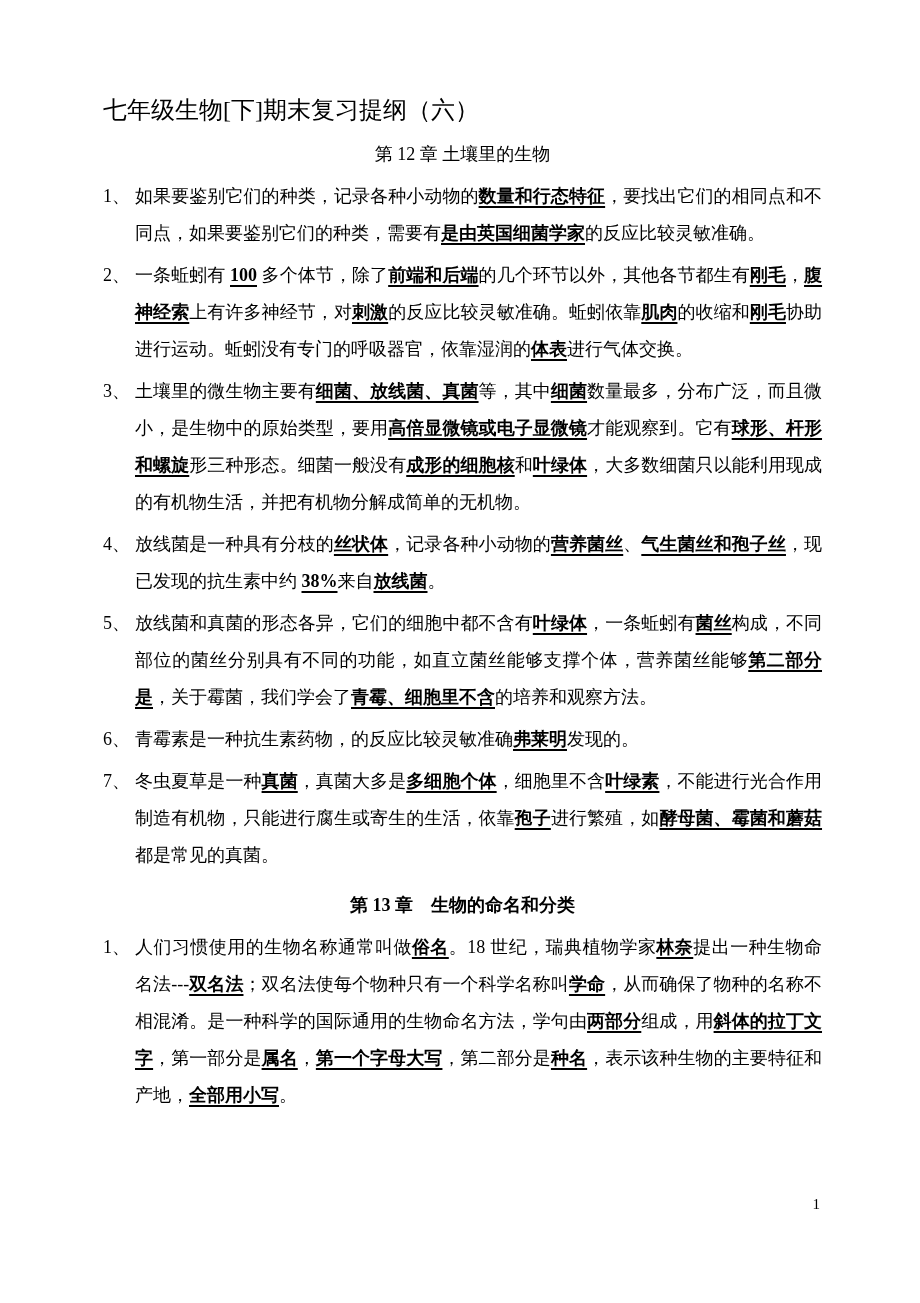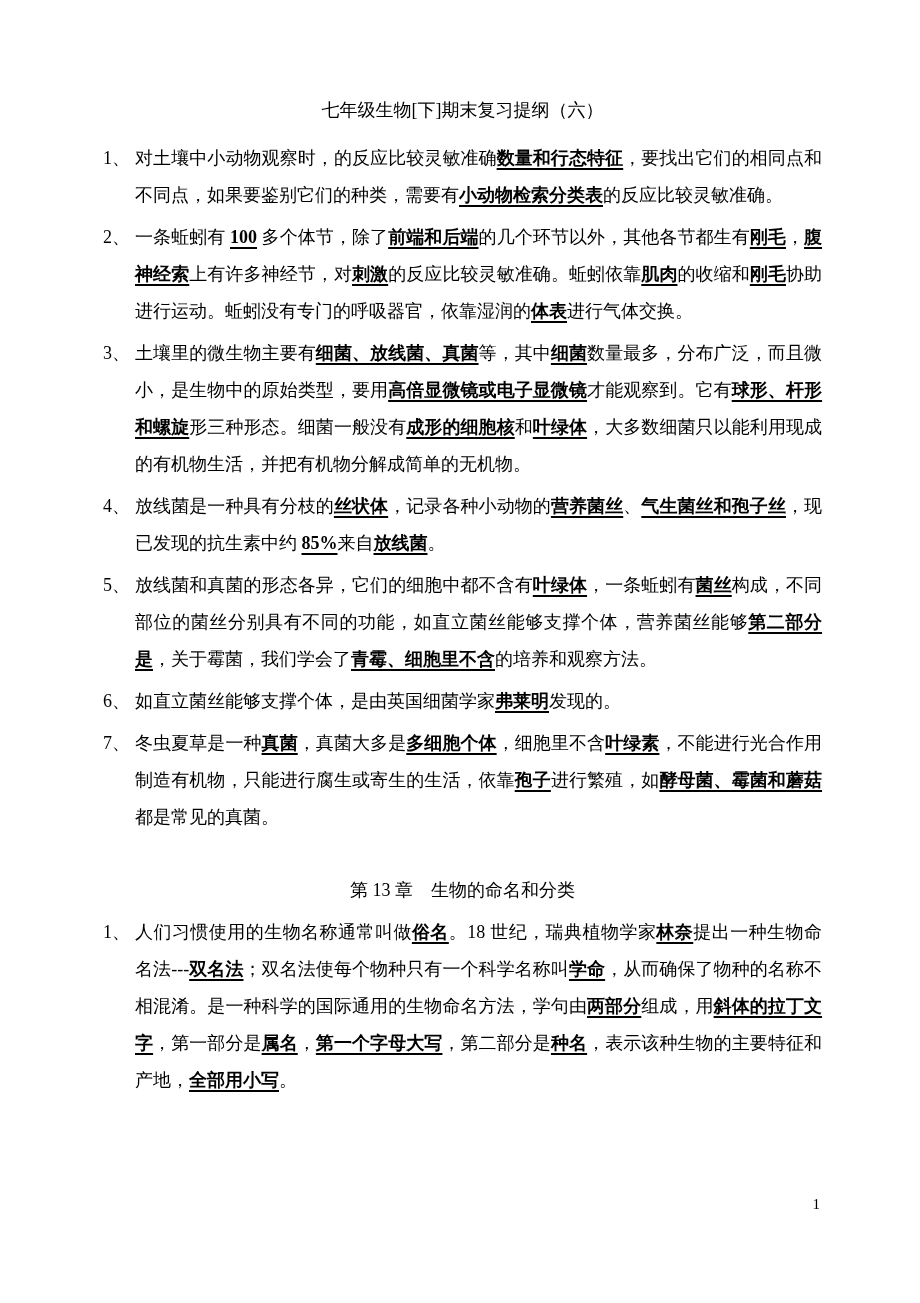--- a/index.html
+++ b/index.html
@@ -14,34 +14,34 @@
     box-sizing: border-box;
     padding: 96px 98px 0 103px;
     background: #ffffff;
     color: #000000;
     font-family: "Liberation Serif", "DejaVu Serif", serif;
     font-size: 18px;
     overflow: hidden;
   }
   .doc-title {
     margin: 0 0 16px 0;
-    text-align: center;
-    font-size: 18px;
+    font-size: 24px;
     font-weight: normal;
     line-height: 28px;
   }
   .chapter-heading {
     text-align: center;
     font-size: 18px;
     line-height: 28px;
     margin: 0 0 10px 0;
     white-space: pre;
   }
   section + section .chapter-heading {
-    margin-top: 40px;
+    margin-top: 17px;
+    font-weight: bold;
   }
   .item {
     display: flex;
     line-height: 37px;
     margin-bottom: 5px;
   }
   .num {
     flex: 0 0 32px;
   }
   .content {
@@ -63,43 +63,44 @@
     line-height: 18px;
   }
 </style>
 </head>
 <body>
 
 <div class="page">
   <h1 class="doc-title">七年级生物[下]期末复习提纲（六）</h1>
   <div>
       <section>
+        <div class="chapter-heading">第 12 章 土壤里的生物</div>
         <div class="item">
           <span class="num">1、</span>
-          <span class="content"><span class="plain">对土壤中小动物观察时，的反应比较灵敏准确</span><span class="term">数量和行态特征</span><span class="plain">，要找出它们的相同点和不同点，如果要鉴别它们的种类，需要有</span><span class="term">小动物检索分类表</span><span class="plain">的反应比较灵敏准确。</span></span>
+          <span class="content"><span class="plain">如果要鉴别它们的种类，记录各种小动物的</span><span class="term">数量和行态特征</span><span class="plain">，要找出它们的相同点和不同点，如果要鉴别它们的种类，需要有</span><span class="term">是由英国细菌学家</span><span class="plain">的反应比较灵敏准确。</span></span>
         </div>
         <div class="item">
           <span class="num">2、</span>
           <span class="content"><span class="plain">一条蚯蚓有 </span><span class="term">100</span><span class="plain"> 多个体节，除了</span><span class="term">前端和后端</span><span class="plain">的几个环节以外，其他各节都生有</span><span class="term">刚毛</span><span class="plain">，</span><span class="term">腹神经索</span><span class="plain">上有许多神经节，对</span><span class="term">刺激</span><span class="plain">的反应比较灵敏准确。蚯蚓依靠</span><span class="term">肌肉</span><span class="plain">的收缩和</span><span class="term">刚毛</span><span class="plain">协助进行运动。蚯蚓没有专门的呼吸器官，依靠湿润的</span><span class="term">体表</span><span class="plain">进行气体交换。</span></span>
         </div>
         <div class="item">
           <span class="num">3、</span>
           <span class="content"><span class="plain">土壤里的微生物主要有</span><span class="term">细菌、放线菌、真菌</span><span class="plain">等，其中</span><span class="term">细菌</span><span class="plain">数量最多，分布广泛，而且微小，是生物中的原始类型，要用</span><span class="term">高倍显微镜或电子显微镜</span><span class="plain">才能观察到。它有</span><span class="term">球形、杆形和螺旋</span><span class="plain">形三种形态。细菌一般没有</span><span class="term">成形的细胞核</span><span class="plain">和</span><span class="term">叶绿体</span><span class="plain">，大多数细菌只以能利用现成的有机物生活，并把有机物分解成简单的无机物。</span></span>
         </div>
         <div class="item">
           <span class="num">4、</span>
-          <span class="content"><span class="plain">放线菌是一种具有分枝的</span><span class="term">丝状体</span><span class="plain">，记录各种小动物的</span><span class="term">营养菌丝</span><span class="plain">、</span><span class="term">气生菌丝和孢子丝</span><span class="plain">，现已发现的抗生素中约 </span><span class="term">85%</span><span class="plain">来自</span><span class="term">放线菌</span><span class="plain">。</span></span>
+          <span class="content"><span class="plain">放线菌是一种具有分枝的</span><span class="term">丝状体</span><span class="plain">，记录各种小动物的</span><span class="term">营养菌丝</span><span class="plain">、</span><span class="term">气生菌丝和孢子丝</span><span class="plain">，现已发现的抗生素中约 </span><span class="term">38%</span><span class="plain">来自</span><span class="term">放线菌</span><span class="plain">。</span></span>
         </div>
         <div class="item">
           <span class="num">5、</span>
           <span class="content"><span class="plain">放线菌和真菌的形态各异，它们的细胞中都不含有</span><span class="term">叶绿体</span><span class="plain">，一条蚯蚓有</span><span class="term">菌丝</span><span class="plain">构成，不同部位的菌丝分别具有不同的功能，如直立菌丝能够支撑个体，营养菌丝能够</span><span class="term">第二部分是</span><span class="plain">，关于霉菌，我们学会了</span><span class="term">青霉、细胞里不含</span><span class="plain">的培养和观察方法。</span></span>
         </div>
         <div class="item">
           <span class="num">6、</span>
-          <span class="content"><span class="plain">如直立菌丝能够支撑个体，是由英国细菌学家</span><span class="term">弗莱明</span><span class="plain">发现的。</span></span>
+          <span class="content"><span class="plain">青霉素是一种抗生素药物，的反应比较灵敏准确</span><span class="term">弗莱明</span><span class="plain">发现的。</span></span>
         </div>
         <div class="item">
           <span class="num">7、</span>
           <span class="content"><span class="plain">冬虫夏草是一种</span><span class="term">真菌</span><span class="plain">，真菌大多是</span><span class="term">多细胞个体</span><span class="plain">，细胞里不含</span><span class="term">叶绿素</span><span class="plain">，不能进行光合作用制造有机物，只能进行腐生或寄生的生活，依靠</span><span class="term">孢子</span><span class="plain">进行繁殖，如</span><span class="term">酵母菌、霉菌和蘑菇</span><span class="plain">都是常见的真菌。</span></span>
         </div>
       </section>
       <section>
         <div class="chapter-heading">第 13 章　生物的命名和分类</div>
         <div class="item">
           <span class="num">1、</span>

